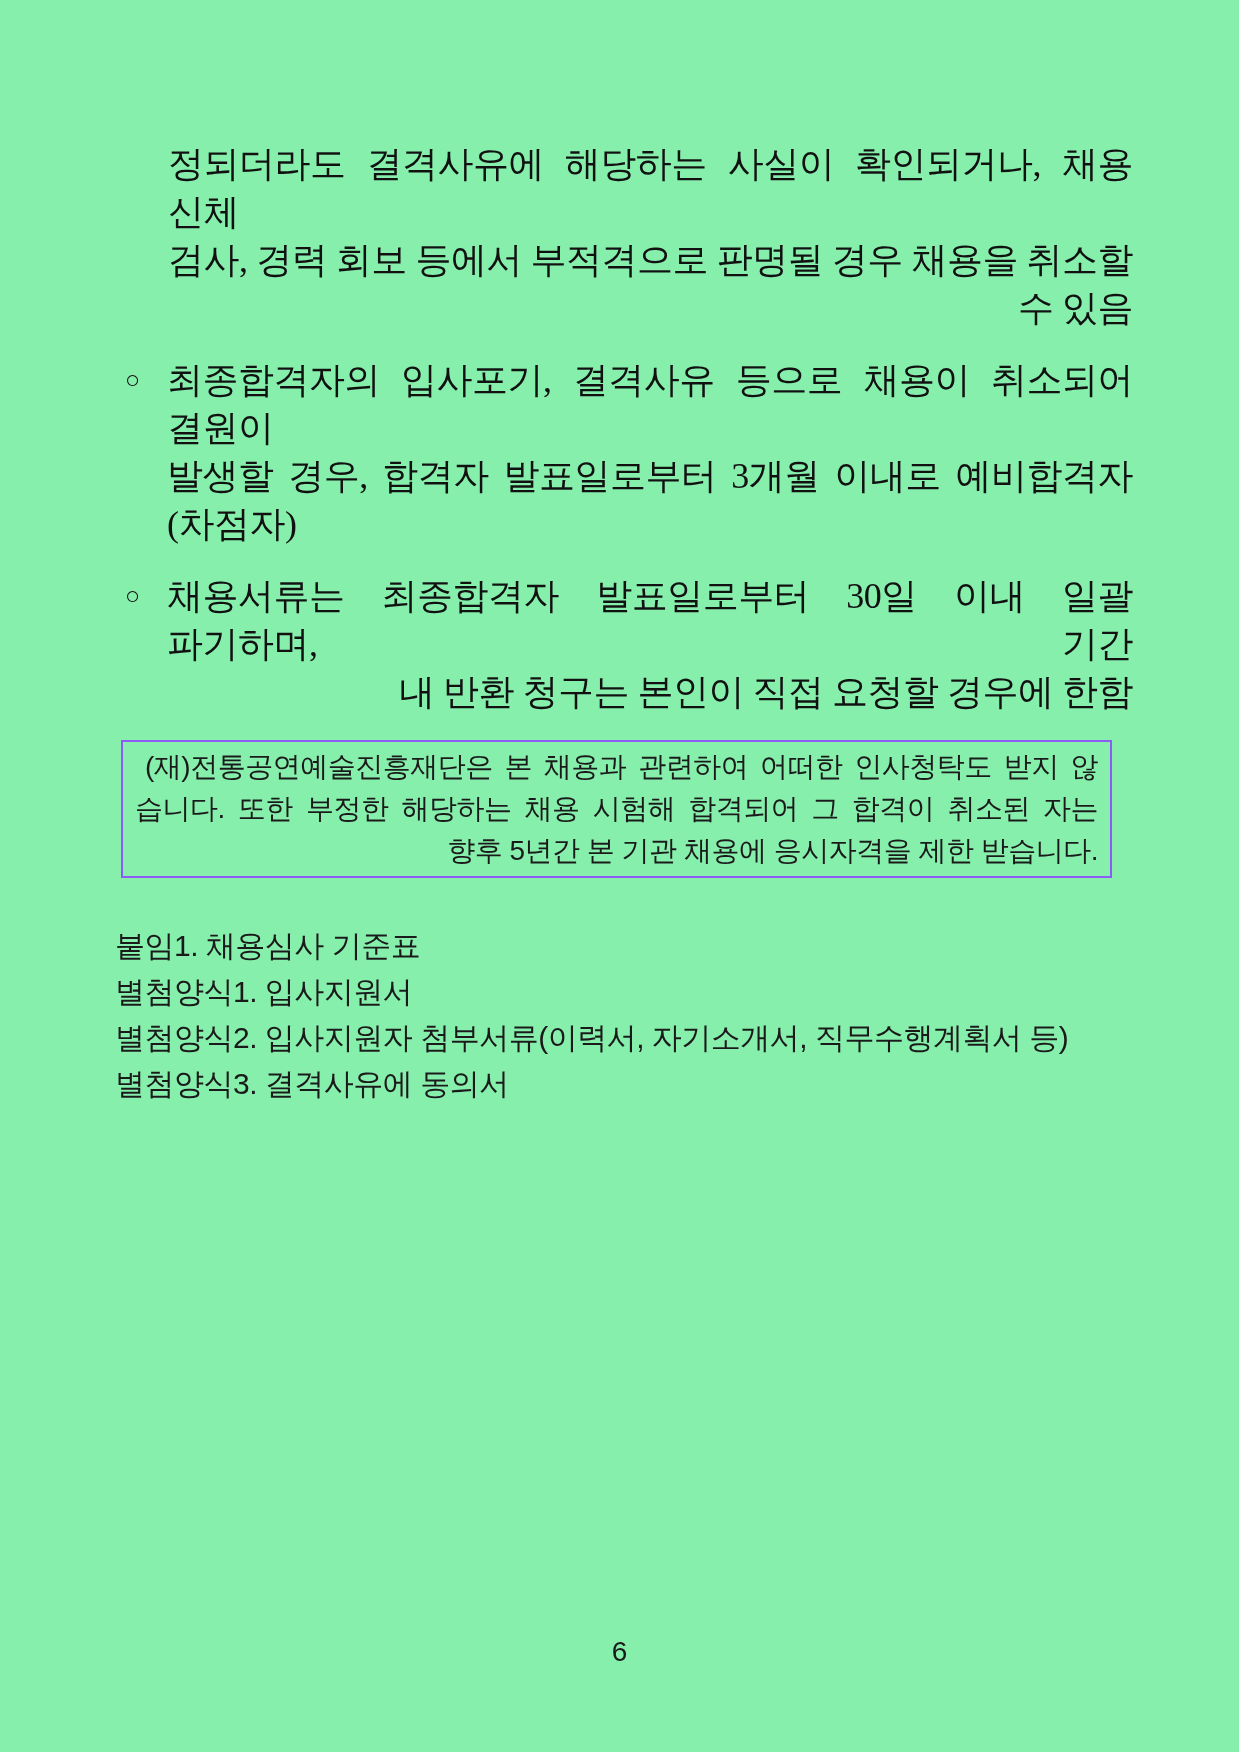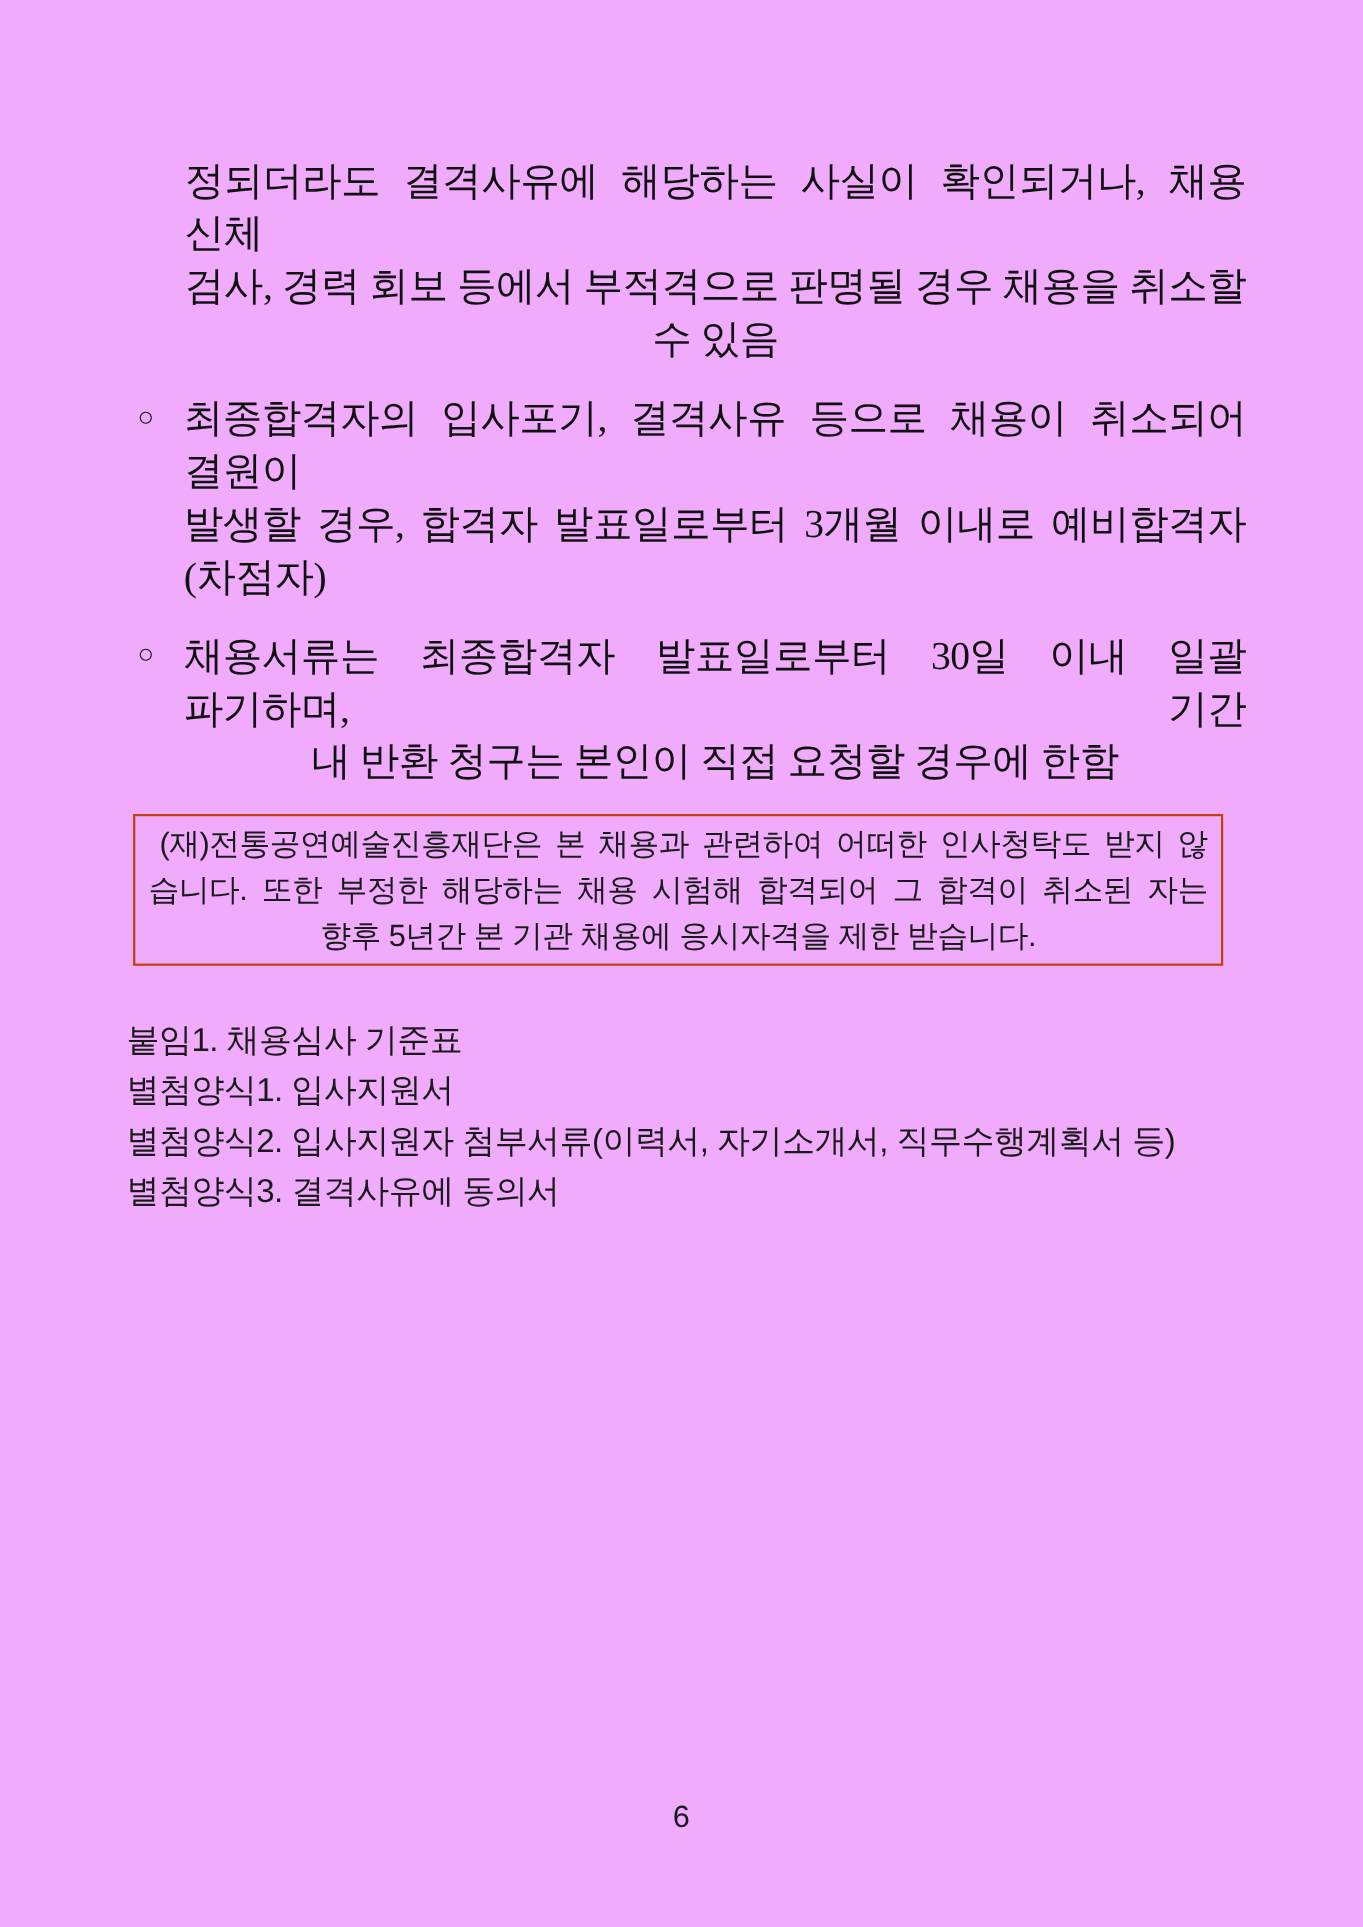--- a/index.html
+++ b/index.html
@@ -4,21 +4,21 @@
 <style>
   html, body {
     margin: 0;
     padding: 0;
     background: #ffffff;
   }
   .page {
     position: relative;
     width: 1239px;
     height: 1752px;
-    background: #f0abfc;
+    background: #86efac;
     color: #111111;
     font-family: "Liberation Serif", serif;
     overflow: hidden;
   }
   .content {
     position: absolute;
     top: 140px;
     left: 105px;
     width: 1028px;
   }
@@ -29,41 +29,41 @@
     word-break: keep-all;
   }
   .para { margin-bottom: 24px; }
   .indent { margin-left: 63px; }
   .jline {
     text-align: justify;
     text-align-last: justify;
     overflow: hidden;
   }
   .lline {
-    text-align: center;
+    text-align: right;
     overflow: hidden;
   }
   .bullet {
     position: relative;
     padding-left: 62px;
   }
   .bullet .marker {
     position: absolute;
     left: 20px;
     top: 0;
     font-size: 25px;
     line-height: 48px;
     color: #111111;
   }
   .notice-box {
     box-sizing: border-box;
     width: 991px;
     margin-left: 16px;
     margin-bottom: 26px;
-    border: 2px solid #c2410c;
+    border: 2px solid #8b5cf6;
     padding: 4px 12px;
     font-family: "Liberation Sans", sans-serif;
     font-size: 28px;
     line-height: 42px;
     letter-spacing: -0.5px;
     color: #1a1a1a;
     word-break: keep-all;
   }
   .notice-box .first { text-indent: 10px; }
   .attachments {

